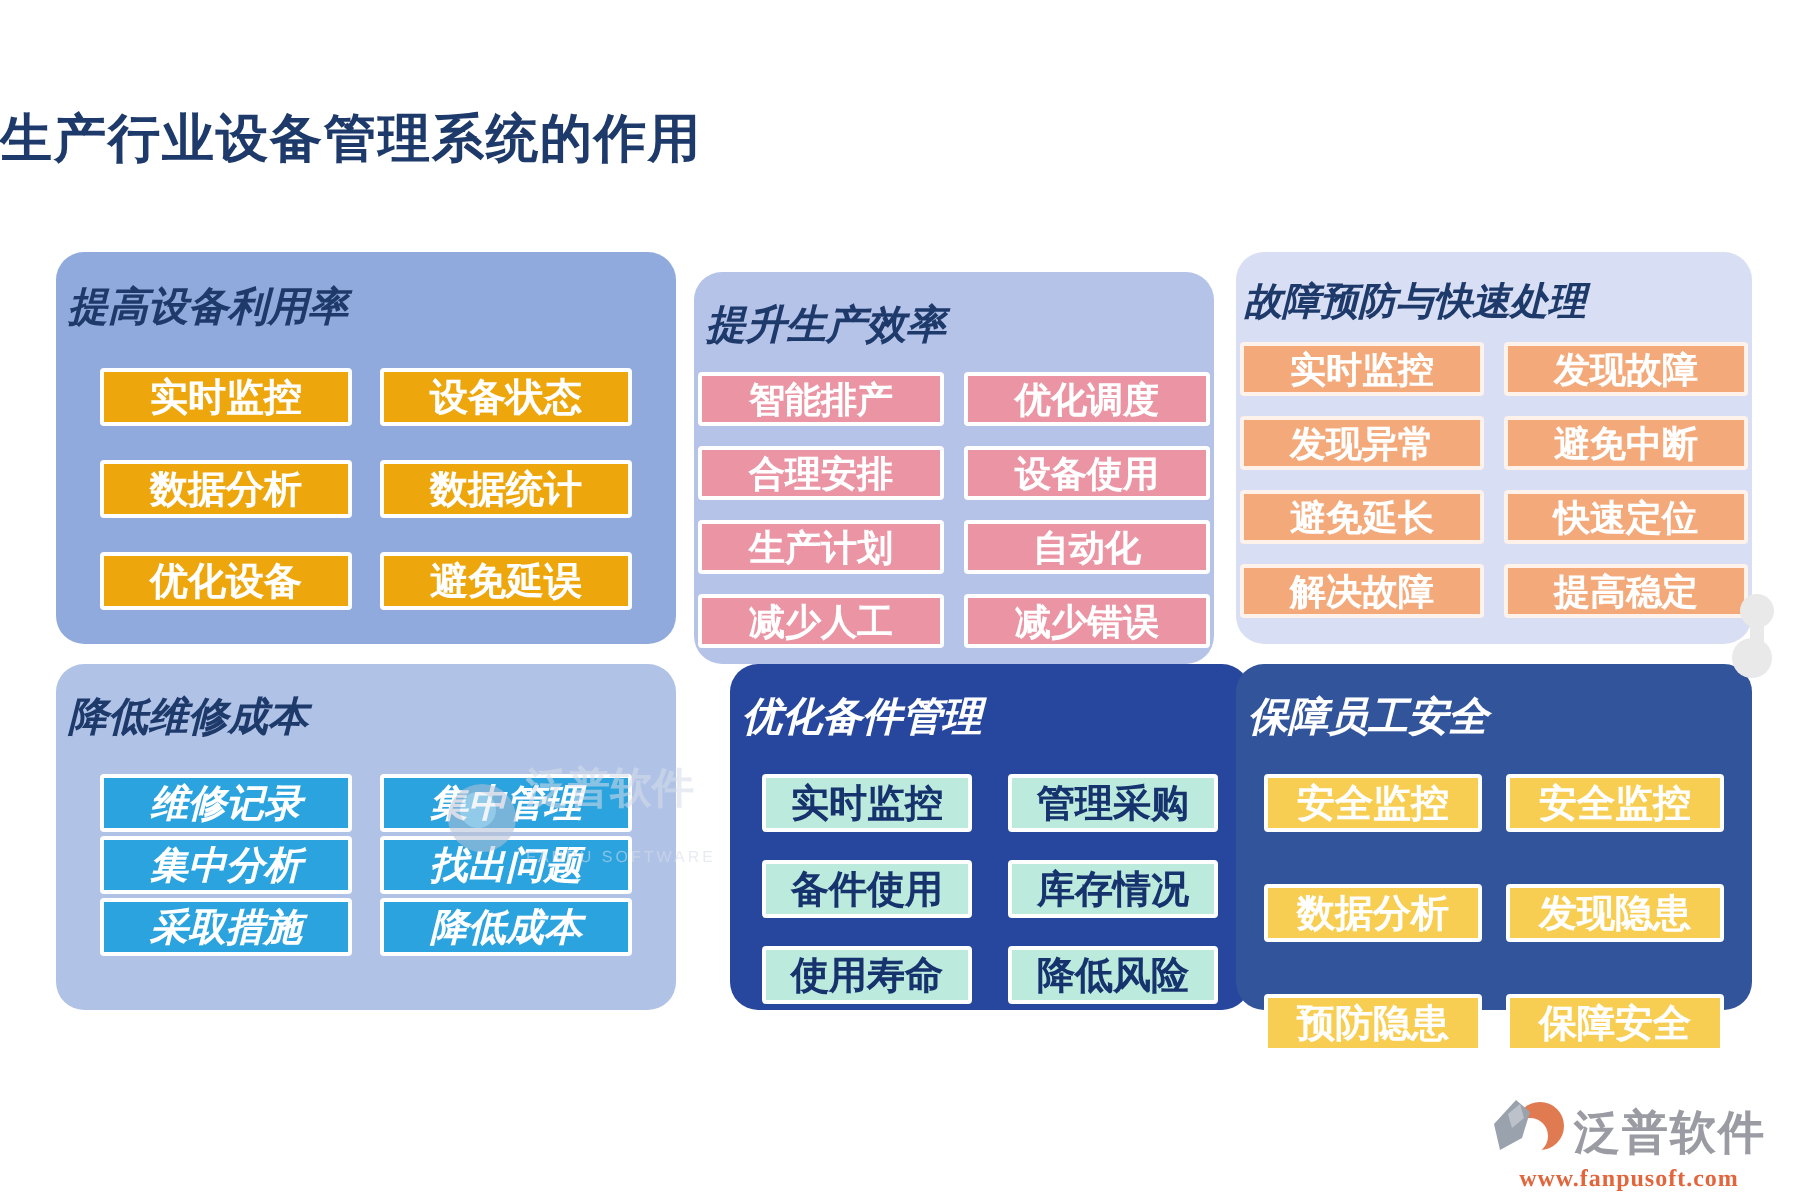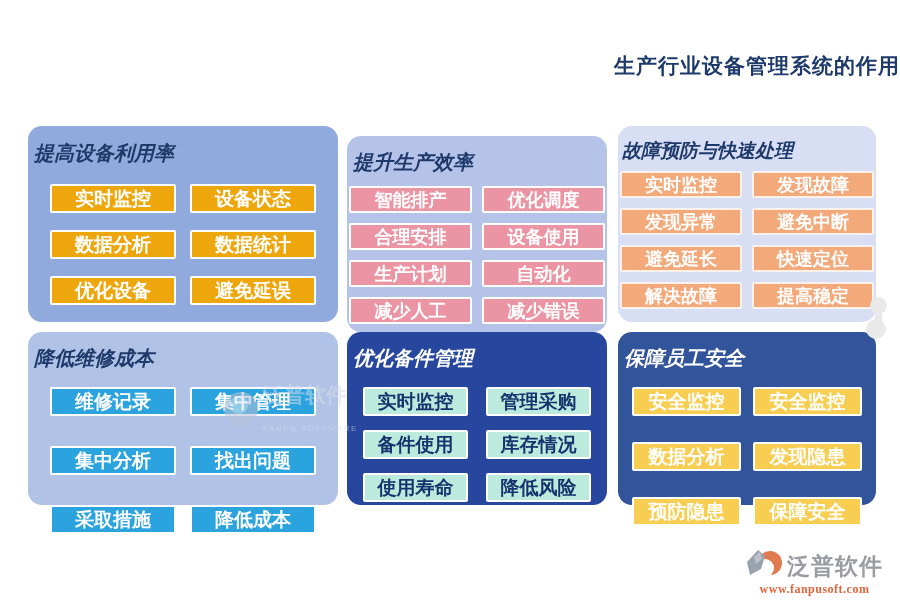--- a/index.html
+++ b/index.html
@@ -1,45 +1,45 @@
 <!DOCTYPE html>
 <html style="--title: #1E3A6B; --panel-title-light: #FFFFFF; --chip-text-light: #FFFFFF; --panel1-bg: #90AADD; --panel1-btn: #EDA60C; --panel2-bg: #B6C3E9; --panel2-btn: #EB94A4; --panel3-bg: #D8DEF3; --panel3-btn: #F3A97A; --panel4-bg: #B0C3E7; --panel4-btn: #2BA3DE; --panel5-bg: #27479E; --panel5-btn: #BCEBDD; --panel5-btn-text: #17336E; --panel6-bg: #32549B; --panel6-btn: #F7CE51; --footer-brand: #9B9BA3; --footer-url: #E2653C;"><head>
 <meta charset="utf-8">
 <style>
   * { margin:0; padding:0; box-sizing:border-box; }
   body { font-family:"Liberation Sans","DejaVu Sans",sans-serif; background:#ffffff; }
   .stage { position:relative; width:900px; height:600px; background:#ffffff; overflow:hidden; }
 
   .page-title {
     position:absolute; top:52px; left:0; width:100%;
-    text-align:right; font-size:21px; font-weight:800;
+    text-align:left; font-size:26px; font-weight:800;
     color:var(--title,#1E3A6B); letter-spacing:1px;
   }
 
   .panel { position:absolute; border-radius:14px; }
   .p1 { left:28px;  top:126px; width:310px; height:196px; background:var(--panel1-bg,#90AADD); }
   .p2 { left:347px; top:136px; width:260px; height:196px; background:var(--panel2-bg,#B6C3E9); }
   .p3 { left:618px; top:126px; width:258px; height:196px; background:var(--panel3-bg,#D8DEF3); }
   .p4 { left:28px;  top:332px; width:310px; height:173px; background:var(--panel4-bg,#B0C3E7); }
-  .p5 { left:347px; top:332px; width:260px; height:173px; background:var(--panel5-bg,#27479E); }
+  .p5 { left:365px; top:332px; width:260px; height:173px; background:var(--panel5-bg,#27479E); }
   .p6 { left:618px; top:332px; width:258px; height:173px; background:var(--panel6-bg,#32549B); }
 
   .panel-title {
     text-align:left; font-size:20px; font-weight:800;
     color:var(--title,#1E3A6B); margin:14px 6px 17px;font-style:italic;
   }
   .p2 .panel-title { margin:13px 6px 10px; }
   .p3 .panel-title { margin:12px 4px 7px; font-size:19px; }
   .p4 .panel-title { margin:13px 6px 15px; }
   .p5 .panel-title, .p6 .panel-title { color:var(--panel-title-light,#FFFFFF); margin:13px 6px 15px; }
 
   .chips { display:grid; grid-template-columns:1fr 1fr; }
   .p1 .chips { padding:0 22px; gap:17px 14px; }
   .p2 .chips, .p3 .chips { padding:0 2px; gap:10px 10px; }
-  .p4 .chips { padding:0 22px; gap:30px 14px; }
+  .p4 .chips { padding:0 22px; gap:2px 14px;font-style:italic; }
   .p5 .chips { padding:0 16px; gap:14px 18px; }
   .p6 .chips { padding:0 14px; gap:26px 12px; }
 
   .chip {
     height:29px; display:flex; align-items:center; justify-content:center;
     font-size:19px; font-weight:800; border:2px solid #ffffff; border-radius:2px;
     white-space:nowrap; overflow:hidden;
   }
   .p2 .chip, .p3 .chip { height:27px; font-size:18px; }
   .p1 .chip { background:var(--panel1-btn,#EDA60C); color:var(--chip-text-light,#FFFFFF); }

